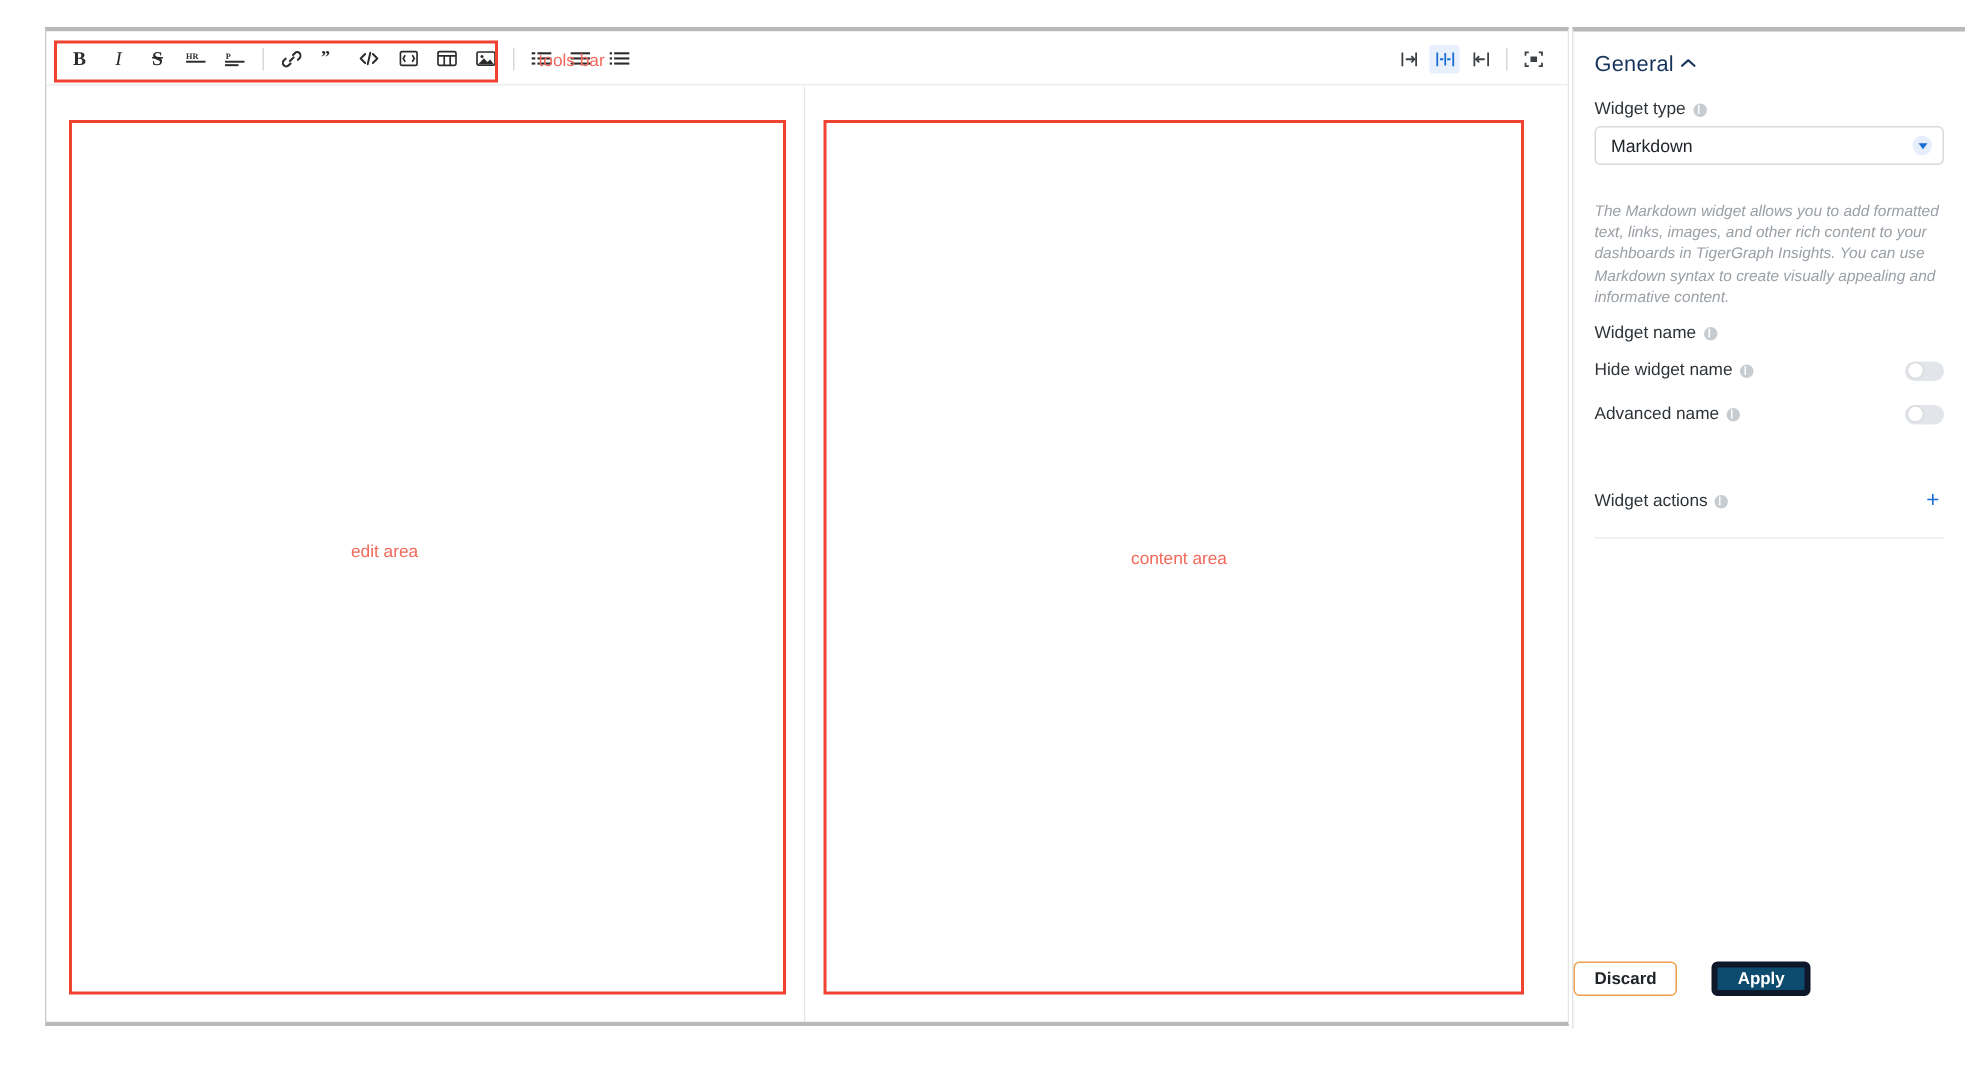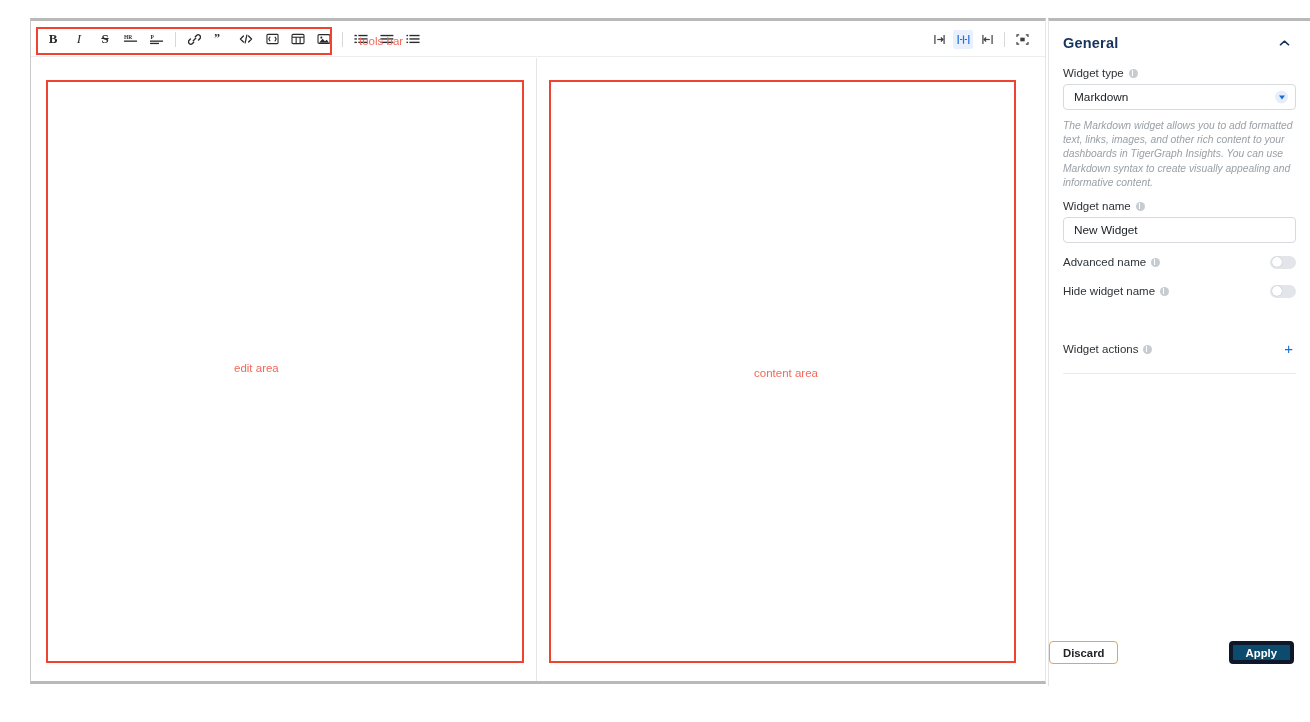--- a/index.html
+++ b/index.html
@@ -120,23 +120,22 @@
   
   .settings-panel {
     position: absolute;
     left: 1048px; top: 18px;
     width: 262px; height: 668px;
     background: #ffffff;
     border-left: 1px solid #e3e5e8;
     border-top: 3px solid #b9b9b9;
   }
   .sp-header {
-    display: flex; align-items: center; justify-content: space-between;
+    display: flex; align-items: center; justify-content: flex-start;
     padding: 14px 16px 10px 14px;
-    font-weight: bold;
   }
   .sp-title {
     color: #16335b;
     font-size: 14.5px;
     letter-spacing: .2px;
   }
   .chev {
     color: #16335b;
     font-size: 11px;
     cursor: pointer;
@@ -192,21 +191,21 @@
     border-left: 3px solid transparent;
     border-right: 3px solid transparent;
     border-top: 4px solid #1a6dd4;
   }
 
   .desc-text {
     font-size: 10.3px;
     line-height: 14.2px;
     color: #9aa0a6;
     font-style: italic;
-    margin: 9px 0 10px 0;
+    margin: 25px 0 10px 0;
   }
 
   .text-input {
     height: 26px;
     border: 1px solid #d6dade;
     border-radius: 4px;
     display: flex; align-items: center;
     padding: 0 10px;
     font-size: 11.8px;
     color: #202428;
@@ -250,22 +249,22 @@
     font-size: 15px;
     line-height: 1;
     cursor: pointer;
     padding: 0 3px;
   }
 
   
   .sp-footer {
     position: absolute;
     left: 0; right: 0; bottom: 22px;
-    display: flex; align-items: center; justify-content: space-between;
-    gap: 11px;
+    display: flex; align-items: center; justify-content: flex-start;
+    gap: 23px;
     padding-right: 16px;
   }
   .btn {
     font-size: 11.3px;
     font-weight: bold;
     border-radius: 4px;
     padding: 0 13px;
     height: 23px;
     display: flex; align-items: center; justify-content: center;
     cursor: pointer;
@@ -460,33 +459,32 @@
         <span>Markdown</span>
         <span class="select-caret"></span>
       </div>
 
       <div class="desc-text">The Markdown widget allows you to add formatted text, links, images, and other rich content to your dashboards in TigerGraph Insights. You can use Markdown syntax to create visually appealing and informative content.</div>
 
       <div class="field-label">
         <span>Widget name</span>
         <span class="help-icon"></span>
       </div>
-      <input class="text-input" value="New Widget" style="">
+
+      <div class="toggle-row">
+        <div class="field-label">
+          <span>Hide widget name</span>
+          <span class="help-icon"></span>
+        </div>
+        <div class="toggle"></div>
+      </div>
 
       <div class="toggle-row">
         <div class="field-label">
           <span>Advanced name</span>
-          <span class="help-icon"></span>
-        </div>
-        <div class="toggle"></div>
-      </div>
-
-      <div class="toggle-row">
-        <div class="field-label">
-          <span>Hide widget name</span>
           <span class="help-icon"></span>
         </div>
         <div class="toggle"></div>
       </div>
 
       <div class="actions-row">
         <div class="field-label">
           <span>Widget actions</span>
           <span class="help-icon"></span>
         </div>

